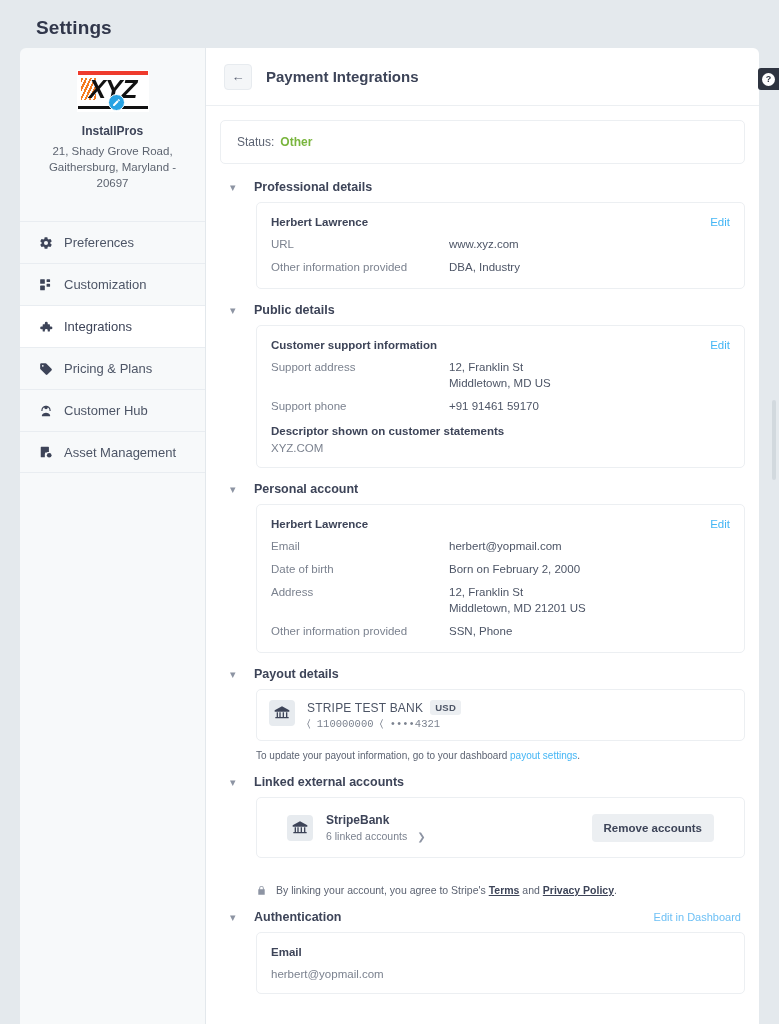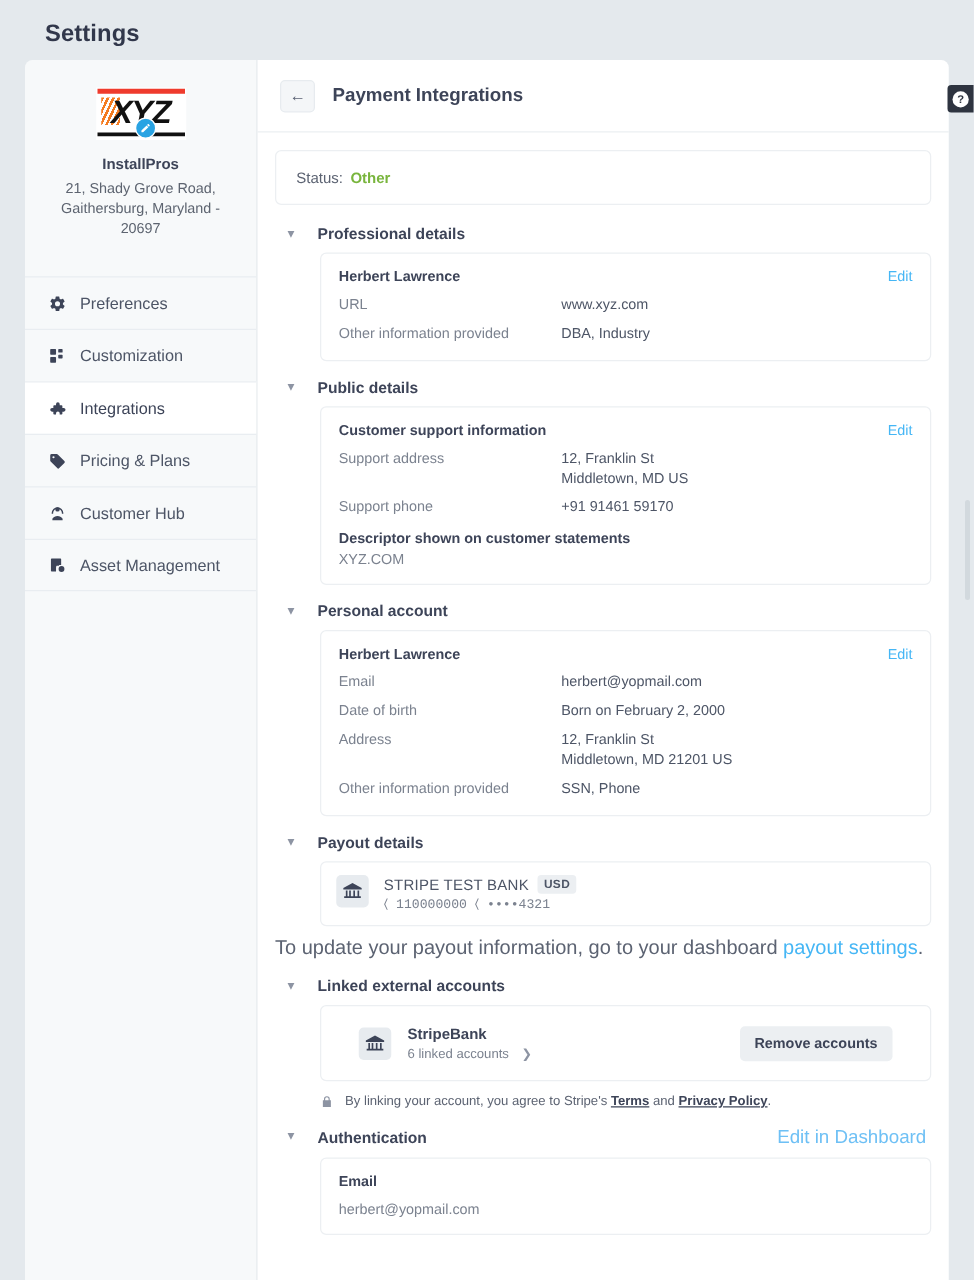--- a/index.html
+++ b/index.html
@@ -96,21 +96,21 @@
   .status-value { color: #79b53d; font-weight: bold; margin-left: 6px; }
 
   .section { margin-bottom: 14px; }
   .sec-head {
     display: flex; align-items: center; gap: 12px;
     padding-left: 10px; margin-bottom: 8px; position: relative;
   }
   .chev { color: #8d94a3; font-size: 11px; cursor: pointer; line-height: 1; width: 12px; }
   .sec-title { font-size: 12.5px; font-weight: bold; color: #3d4458; }
   .sec-action {
-    margin-left: auto; font-size: 15px; color: #6ec0f5;
+    margin-left: auto; font-size: 11px; color: #6ec0f5;
     cursor: pointer; padding-right: 4px;
   }
 
   .card {
     margin-left: 36px; border: 1px solid #eceff2; border-radius: 5px;
     padding: 13px 14px; background: #fff; position: relative;
   }
   .card-title { font-size: 11.5px; font-weight: bold; color: #3d4458; margin-bottom: 8px; }
   .edit-link {
     position: absolute; right: 14px; top: 13px;
@@ -133,36 +133,36 @@
   .bank-ico svg { width: 16px; height: 16px; fill: #3d4458; }
   .bank-name { font-size: 12px; color: #4d5566; letter-spacing: .2px; display:flex; align-items:center; gap:7px; }
   .cur-badge {
     background: #eceff2; color: #4d5566; font-size: 9.5px; font-weight: bold;
     padding: 2px 5px; border-radius: 3px; letter-spacing: .3px;
   }
   .bank-num {
     font-family: "Liberation Mono", monospace;
     font-size: 10.5px; color: #7b828f; margin-top: 3px;
   }
-  .note { margin-top: 9px; font-size: 16px; color: #5c6372; }
+  .note { margin-left: 36px; margin-top: 9px; font-size: 10px; color: #5c6372; }
   .note a, .inline-link { color: #45b6f5; cursor: pointer; text-decoration: none; }
 
   
   .linked-card { margin-left: 36px; border: 1px solid #eceff2; border-radius: 5px; padding: 15px 30px; }
   .linked-row { display: flex; align-items: center; gap: 13px; }
   .linked-name { font-size: 12px; font-weight: bold; color: #3d4458; }
   .linked-sub { font-size: 10.5px; color: #7b828f; margin-top: 3px; display:flex; align-items:center; gap:10px; }
   .linked-chev { color: #8d94a3; font-size: 10px; }
   .remove-acc-btn {
     margin-left: auto; background: #eceff2; border: none; border-radius: 4px;
     padding: 8px 12px; font-size: 11.5px; font-weight: bold; color: #3d4458;
     cursor: pointer; font-family: "Liberation Sans", sans-serif;
   }
   .terms {
-    margin-left: 36px; margin-top: 10px;
+    margin-left: 36px; margin-top: 26px;
     display: flex; align-items: center; gap: 9px;
     font-size: 10.5px; color: #5c6372;
   }
   .terms svg { width: 11px; height: 11px; fill: #8d94a3; flex: 0 0 11px; }
   .terms b { font-weight: bold; color: #3d4458; text-decoration: underline; cursor: pointer; }
 
   .auth-card { margin-left: 36px; border: 1px solid #eceff2; border-radius: 5px; padding: 13px 14px; }
   .auth-label { font-size: 11.5px; font-weight: bold; color: #3d4458; margin-bottom: 10px; }
   .auth-val { font-size: 11.5px; color: #7b828f; }
 

